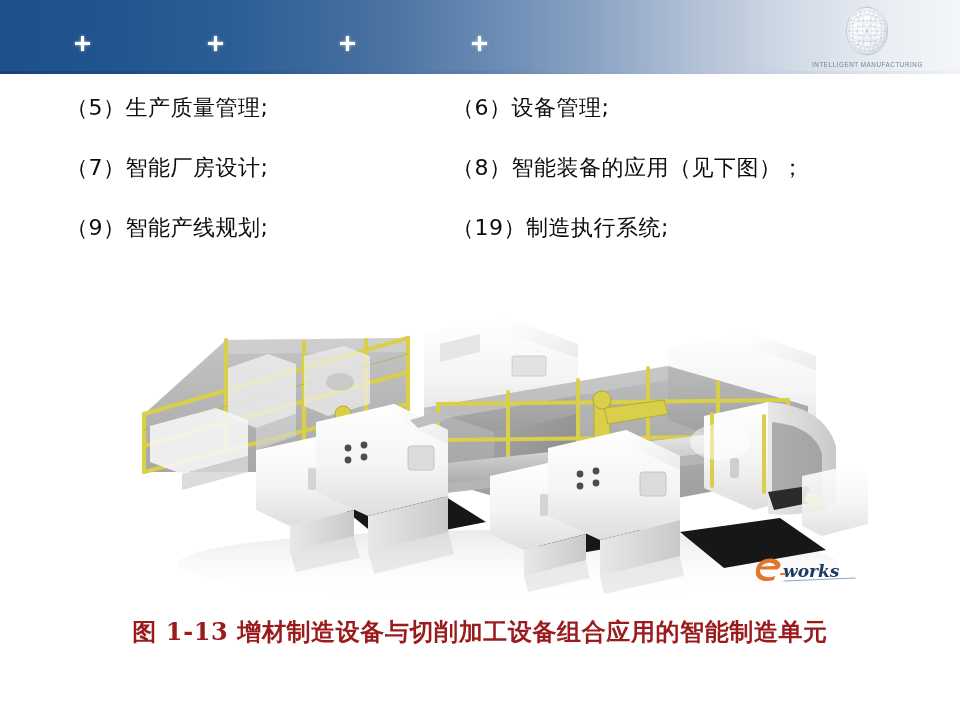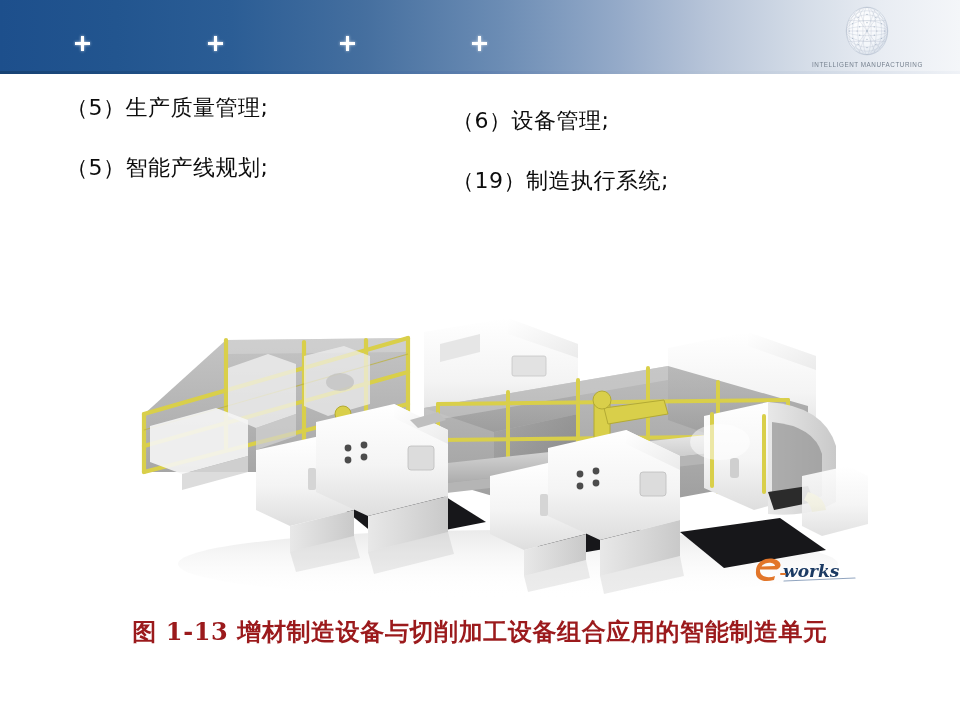--- a/index.html
+++ b/index.html
@@ -122,21 +122,21 @@
     position: absolute;
     font-family: "DejaVu Sans", "Liberation Sans", sans-serif;
     font-size: 22px;
     font-weight: 400;
     color: #0d0d0d;
     white-space: nowrap;
     line-height: 32px;
     letter-spacing: .5px;
   }
   .col-left  { left: 66px; }
-  .col-right { left: 452px; margin-top: 13px; }
+  .col-right { left: 452px; }
 
   
   .photo-wrap {
     position: absolute;
     left: 108px;
     top: 296px;
     width: 760px;
     height: 306px;
     background: #a3a3a3;
   }
@@ -232,23 +232,27 @@
     <span class="brand-text">INTELLIGENT MANUFACTURING</span>
   </div>
 
   <div class="list-area">
 
     <div class="list-row">
       <div class="li-item col-left">（5）生产质量管理;</div>
       <div class="li-item col-right">（6）设备管理;</div>
     </div>
 
-
     <div class="list-row">
-      <div class="li-item col-left">（5）智能产线规划;</div>
+      <div class="li-item col-left">（7）智能厂房设计;</div>
+      <div class="li-item col-right">（8）智能装备的应用（见下图）；</div>
+    </div>
+
+    <div class="list-row">
+      <div class="li-item col-left">（9）智能产线规划;</div>
       <div class="li-item col-right">（19）制造执行系统;</div>
     </div>
 
   </div>
 
   <div class="photo-wrap">
     <svg class="photo-svg" viewBox="0 0 760 306">
       <defs>
         <linearGradient id="mBody" x1="0" y1="0" x2="0" y2="1">
           <stop offset="0%" stop-color="#ffffff"></stop>

